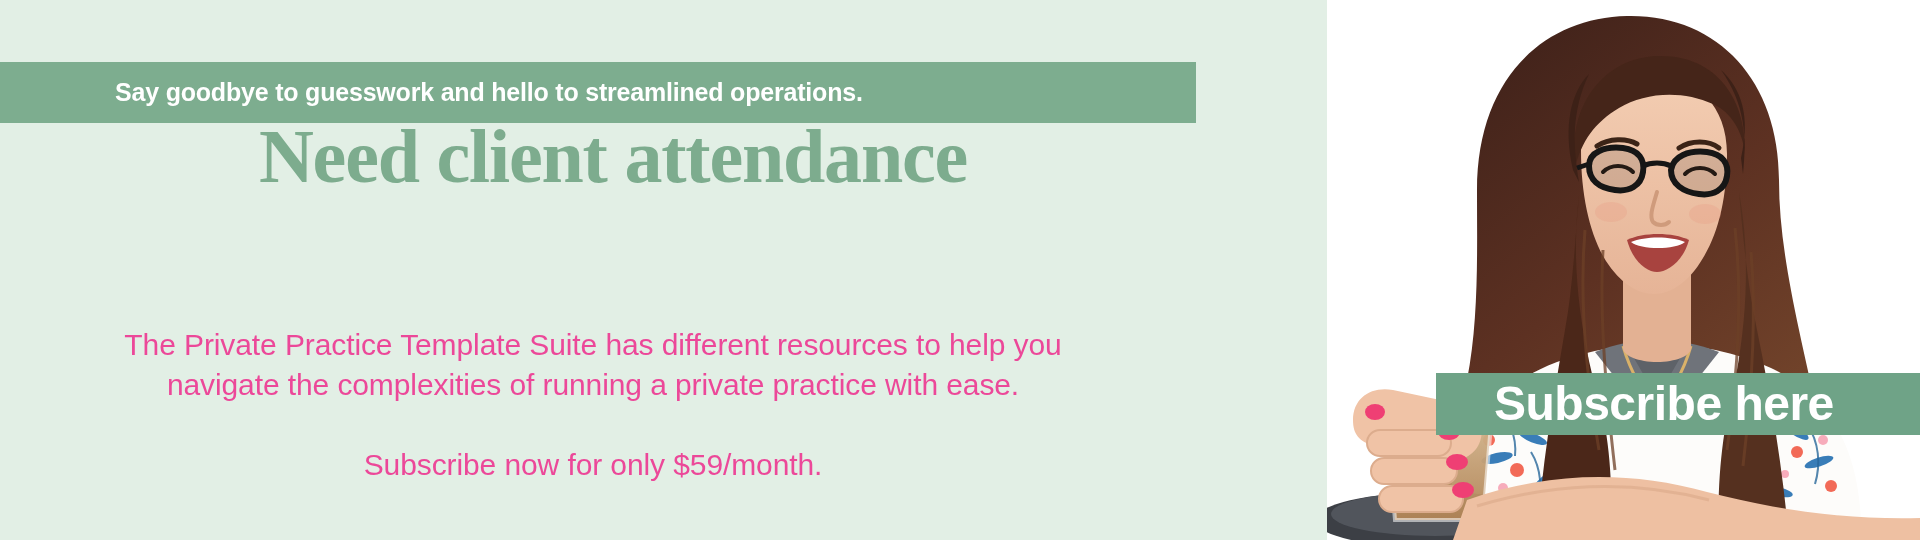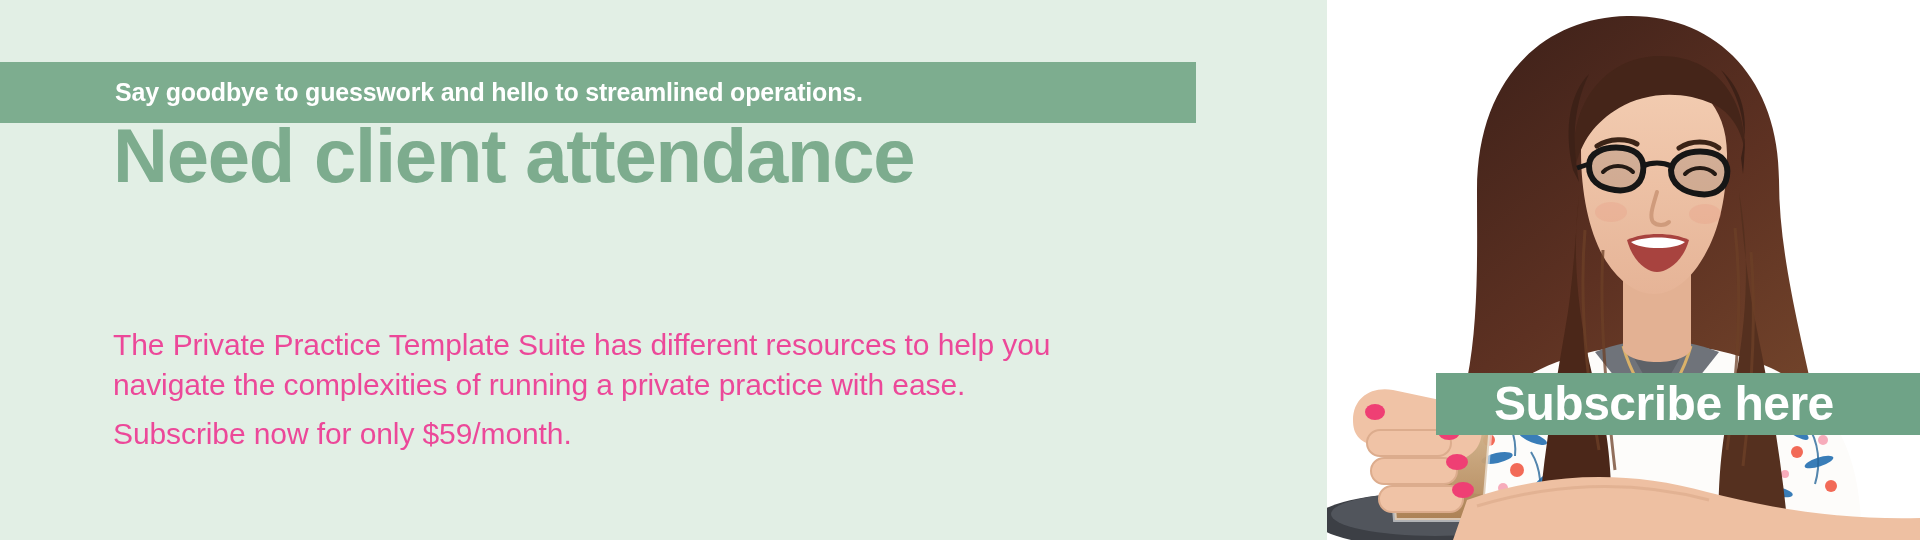--- a/index.html
+++ b/index.html
@@ -2,21 +2,21 @@
 <html><head>
 <meta charset="utf-8">
 <style>
   html,body{margin:0;padding:0;}
   body{
     width:1920px;height:540px;overflow:hidden;
     background:#ffffff;
     font-family:"Liberation Sans",sans-serif;
     -webkit-font-smoothing:antialiased;
   }
-  .ad{position:relative;width:1920px;height:540px;overflow:hidden;background:#ffffff;}
+  .ad{position:relative;width:1920px;height:540px;overflow:hidden;background:#ffffff;text-align:center;}
 
   
   .mint-panel{
     position:absolute;left:0;top:0;width:1327px;height:540px;
     background:#e2efe5;
   }
 
   
   .eyebrow-bar{
     position:absolute;left:0;top:62px;width:1196px;height:61px;
@@ -27,39 +27,39 @@
     margin-left:115px;
     color:#ffffff;
     font-family:"Liberation Sans",sans-serif;
     font-size:25px;font-weight:bold;letter-spacing:-0.2px;
     white-space:nowrap;
   }
 
   
   .headline{
     position:absolute;left:113px;top:120px;width:1000px;
-    font-family:Liberation Sans, sans-serif;
+    font-family:Liberation Serif, serif;
     font-weight:bold;
     font-size:76px;line-height:0.95;
     color:#7dac8e;
     letter-spacing:-1.2px;
   }
   .headline .l2{display:block;}
 
   
   .body-copy{
     position:absolute;left:113px;top:325px;width:960px;
     font-family:"Liberation Sans",sans-serif;
     font-size:30px;line-height:1.33;
     color:#ec4899;
     font-weight:normal;
     letter-spacing:-0.1px;
   }
   .body-copy p{margin:0;}
-  .body-copy p.price{margin-top:9px;}
+  .body-copy p.price{margin-top:40px;}
 
   
   .photo{
     position:absolute;left:1327px;top:0;width:593px;height:540px;
     background:#ffffff;overflow:hidden;
   }
   .photo svg{display:block;width:593px;height:540px;}
 
   
   .cta{

